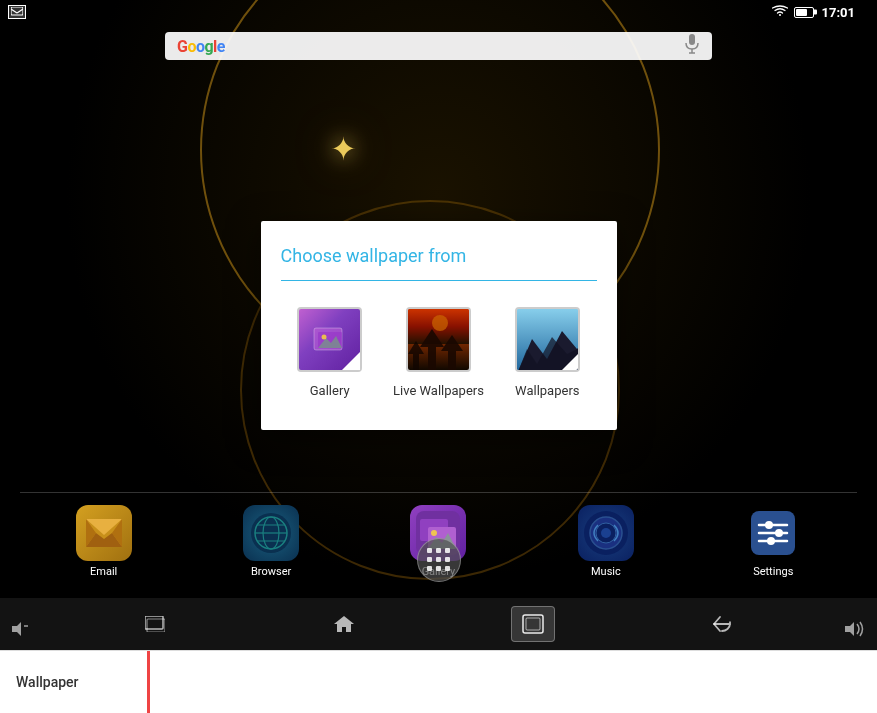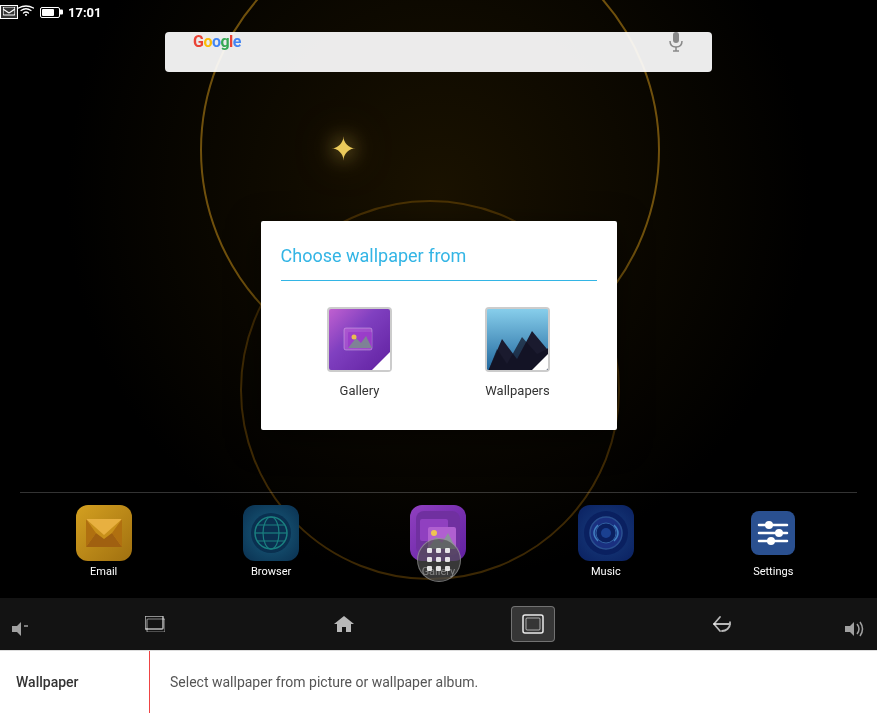--- a/index.html
+++ b/index.html
@@ -60,21 +60,22 @@
 
     
     .status-bar {
       position: absolute;
       top: 0;
       left: 0;
       right: 14px;
       height: 24px;
       display: flex;
       align-items: center;
-      padding: 0 0;
+      justify-content: space-between;
+      padding: 0 8px;
       z-index: 100;
     }
     .status-left {
       display: flex;
       align-items: center;
     }
     .status-right {
       display: flex;
       align-items: center;
       gap: 6px;
@@ -123,25 +124,26 @@
       background: #fff;
       border-radius: 1px;
     }
 
     
     .search-bar {
       position: absolute;
       top: 32px;
       left: 165px;
       right: 165px;
-      height: 40px;
+      height: 28px;
       background: rgba(255,255,255,0.92);
       border-radius: 4px;
       display: flex;
-      padding: 0 28px;
+      align-items: center;
+      padding: 0 12px;
       z-index: 10;
     }
     .google-logo {
       font-size: 16px;
       color: #4285F4;
       font-weight: bold;
       letter-spacing: -0.5px;
     }
     .google-logo span.o1 { color: #EA4335; }
     .google-logo span.o2 { color: #FBBC05; }
@@ -388,21 +390,21 @@
       align-items: stretch;
     }
     .info-label {
       width: 150px;
       min-width: 150px;
       display: flex;
       align-items: center;
       padding: 0 16px;
       font-size: 14px;
       color: #333;
-      border-right: 1px solid #ef4444;
+      border-right: 3px solid #ef4444;
       font-weight: 500;
     }
     .info-description {
       flex: 1;
       display: flex;
       align-items: center;
       padding: 0 20px;
       font-size: 14px;
       color: #555;
     }
@@ -472,20 +474,36 @@
                 <rect x="4" y="8" width="28" height="22" rx="2" fill="rgba(200,100,220,0.5)" stroke="rgba(255,255,255,0.3)" stroke-width="1"></rect>
                 <rect x="8" y="12" width="24" height="16" rx="1" fill="rgba(150,50,200,0.6)"></rect>
                 <polygon points="8,28 16,18 21,23 26,16 32,28" fill="rgba(100,200,100,0.5)"></polygon>
                 <circle cx="14" cy="17" r="2.5" fill="rgba(255,220,50,0.8)"></circle>
               </svg>
             </div>
           </div>
           <span class="option-label">Gallery</span>
         </div>
 
+        <div class="dialog-option">
+          <div class="option-icon-container">
+            <div class="livewp-icon-img">
+              <div style="position:absolute;top:0;left:0;right:0;height:35px;background:linear-gradient(to bottom,#cc3300,#881100,#221100);"></div>
+              <svg width="65" height="65" viewBox="0 0 65 65" style="position:absolute;top:0;left:0;">
+
+                <polygon points="20,65 20,38 12,38 24,20 36,38 28,38 28,65" fill="#1a0800" opacity="0.9"></polygon>
+                <polygon points="40,65 40,42 33,42 44,26 55,42 48,42 48,65" fill="#1a0800" opacity="0.9"></polygon>
+                <polygon points="5,65 5,45 0,45 8,32 16,45 11,45 11,65" fill="#100500" opacity="0.8"></polygon>
+
+                <circle cx="32" cy="14" r="8" fill="#cc6600" opacity="0.7"></circle>
+              </svg>
+            </div>
+          </div>
+          <span class="option-label">Live Wallpapers</span>
+        </div>
 
         <div class="dialog-option">
           <div class="option-icon-container">
             <div class="wallpapers-icon-img">
               <svg width="65" height="65" viewBox="0 0 65 65" style="position:absolute;top:0;left:0;">
 
                 <rect width="65" height="65" fill="url(#skyGrad)"></rect>
                 <defs>
                   <linearGradient id="skyGrad" x1="0" y1="0" x2="0" y2="1">
                     <stop offset="0%" stop-color="#87ceeb"></stop>
@@ -641,14 +659,13 @@
         <path d="M12,3 Q16,8 12,13" fill="none" stroke="rgba(255,255,255,0.6)" stroke-width="1.5"></path>
         <path d="M15,1 Q20,8 15,15" fill="none" stroke="rgba(255,255,255,0.6)" stroke-width="1.5"></path>
       </svg>
     </span>
   </div>
 
 </div>
 
 <div class="info-bar">
   <div class="info-label">Wallpaper</div>
-  <div class="info-description">Select wallpaper from picture or wallpaper album.</div>
 </div>
 
 </body></html>

